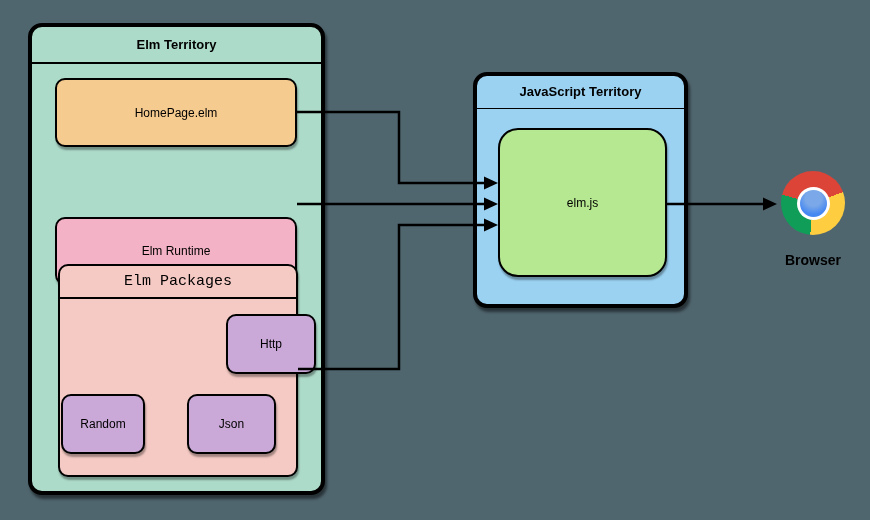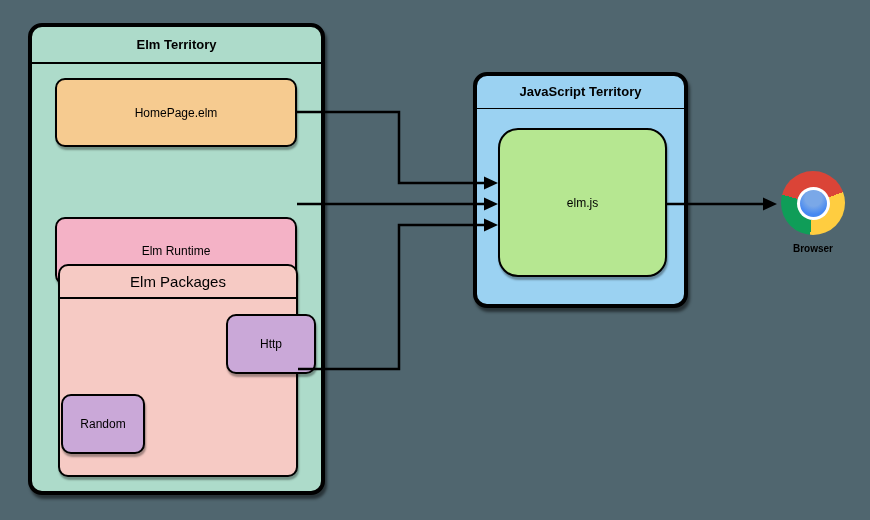--- a/index.html
+++ b/index.html
@@ -32,20 +32,21 @@
   .runtime{left:23px;top:145px;width:238px;height:64px;background:var(--runtime_fill,#f4b2c6);margin-top:45px;}
   .packages{
     position:absolute;left:26px;top:237px;width:236px;height:209px;
     border:2px solid var(--border_color,#000);border-radius:10px;
     background:var(--packages_fill,#f6cac4);box-shadow:1px 3px 2px rgba(0,0,0,.35);
     font-size:15px;
   }
   .packages-hdr{
     width:100%;height:31px;line-height:31px;text-align:center;
     border-bottom:2px solid var(--border_color,#000);
+    font-family:Liberation Mono, monospace;
   }
   .pkg{background:var(--package_item_fill,#caa8d8);}
   .pkg-html{left:19px;top:48px;width:79px;height:56px;}
   .pkg-http{left:127px;top:48px;width:86px;height:56px;margin-left:39px;}
   .pkg-random{left:1px;top:128px;width:80px;height:56px;}
   .pkg-json{left:127px;top:128px;width:85px;height:56px;}
   .elmjs{left:21px;top:52px;width:165px;height:145px;border-radius:20px;background:var(--elmjs_fill,#b6e791);}
   
   .connectors{position:absolute;left:0;top:0;width:870px;height:520px;pointer-events:none;}
   .connectors path{stroke:var(--border_color,#000);stroke-width:2.5;fill:none;}
@@ -61,22 +62,22 @@
   }
   .browser-icon .hub{
     width:33px;height:33px;border-radius:50%;background:#fff;
     display:flex;align-items:center;justify-content:center;
   }
   .browser-icon .hub .pupil{
     width:27px;height:27px;border-radius:50%;
     background:radial-gradient(circle at 50% 30%, #7aa8e8 0 35%, var(--chrome_blue,#4688f1) 70%);
   }
   .browser-label{
-    position:absolute;left:771px;top:243px;width:84px;text-align:center;
-    font-size:10px;font-weight:600;
+    position:absolute;left:771px;top:252px;width:84px;text-align:center;
+    font-size:14px;font-weight:600;
   }
 </style>
 </head>
 <body>
 
 <div class="stage">
 
   <div class="territory elm-territory">
     <div class="territory-hdr">Elm Territory</div>
 
@@ -88,20 +89,23 @@
       <span>Elm Runtime</span>
     </div>
 
     <div class="packages">
       <div class="packages-hdr">Elm Packages</div>
       <div class="node pkg pkg-http">
         <span>Http</span>
       </div>
       <div class="node pkg pkg-random">
         <span>Random</span>
+      </div>
+      <div class="node pkg pkg-json">
+        <span>Json</span>
       </div>
     </div>
   </div>
 
   <div class="territory js-territory">
     <div class="territory-hdr">JavaScript Territory</div>
     <div class="node elmjs">
       <span>elm.js</span>
     </div>
   </div>

